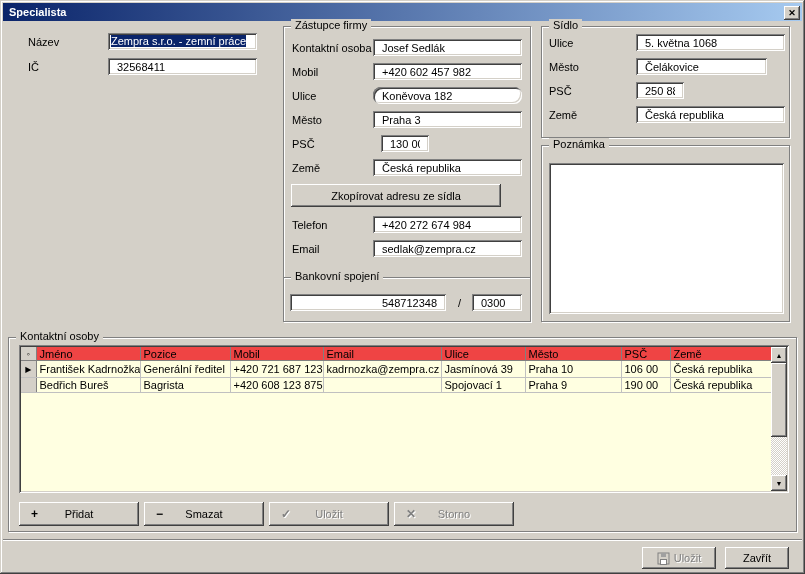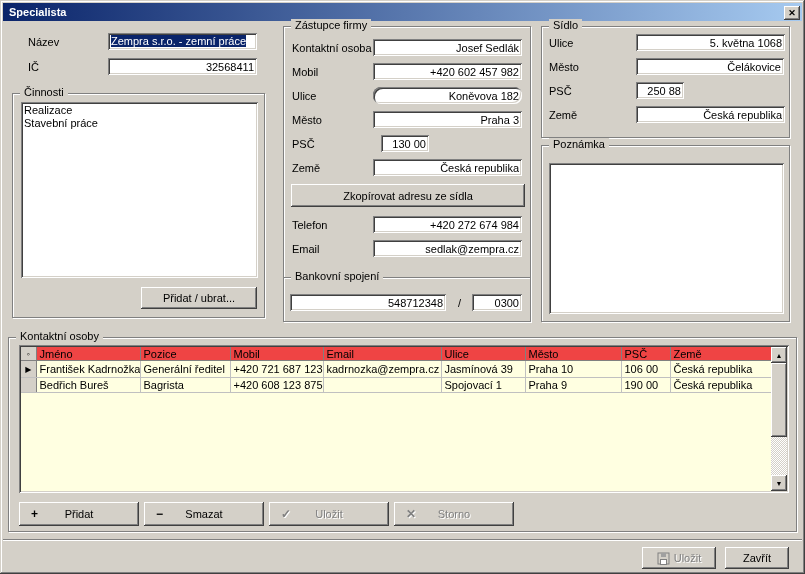--- a/index.html
+++ b/index.html
@@ -19,21 +19,21 @@
   .btn3d, button.btn3d { background:#d4d0c8; border:none;
               box-shadow: inset -1px -1px 0 #404040, inset 1px 1px 0 #ffffff,
                           inset -2px -2px 0 #808080, inset 2px 2px 0 #d4d0c8; }
   .sunken { background:#fff; border:none;
               box-shadow: inset 1px 1px 0 #808080, inset -1px -1px 0 #ffffff,
                           inset 2px 2px 0 #404040, inset -2px -2px 0 #d4d0c8; }
 
   input, button, textarea { font: inherit; color:inherit; }
   .lbl { position:absolute; white-space:nowrap; }
   .field { position:absolute; height:17px; padding:0 3px; }
-  input.field { padding:0 3px;text-align:right; }
+  input.field { padding:0 9px; }
   .ralign { text-align:right; }
 
   .group { position:absolute; border:1px solid #808080;
            box-shadow: inset 1px 1px 0 #ffffff, 1px 1px 0 #ffffff; }
   .glabel { position:absolute; top:-8px; left:7px; background:#d4d0c8; padding:0 4px; line-height:13px; }
 
   .fielddiv { line-height:13px; padding-top:2px; overflow:hidden; white-space:nowrap; }
   .sel { background:#0a246a; color:#fff; }
 
   .listbox { position:absolute; padding:2px 3px; overflow:hidden; }
@@ -78,28 +78,20 @@
   </div>
   <button class="btn3d closebtn">✕</button>
 
   <span class="lbl" style="left:28px;top:36px">Název</span>
   <div class="field sunken fielddiv" style="left:108px;top:33px;width:149px">
     <span class="sel">Zempra s.r.o. - zemní práce</span>
   </div>
   <span class="lbl" style="left:28px;top:61px">IČ</span>
   <input class="field sunken" style="left: 108px; top: 58px; width: 149px;" value="32568411">
 
-  <div class="group" style="left:12px;top:93px;width:253px;height:225px">
-    <span class="glabel">Činnosti</span>
-    <div class="listbox sunken" style="left:8px;top:8px;width:237px;height:176px">
-      <div class="item">Realizace</div>
-      <div class="item">Stavební práce</div>
-    </div>
-    <button class="btn3d pushbtn" style="left:128px;top:193px;width:116px;height:22px">Přidat / ubrat...</button>
-  </div>
 
   <div class="group" style="left:283px;top:26px;width:248px;height:252px">
     <span class="glabel">Zástupce firmy</span>
 
     <span class="lbl" style="left:8px;top:15px">Kontaktní osoba</span>
     <input class="field sunken" style="left: 89px; top: 12px; width: 149px;" value="Josef Sedlák">
 
     <span class="lbl" style="left:8px;top:39px">Mobil</span>
     <input class="field sunken" style="left: 89px; top: 36px; width: 149px;" value="+420 602 457 982">
 
@@ -108,21 +100,21 @@
 
     <span class="lbl" style="left:8px;top:87px">Město</span>
     <input class="field sunken" style="left: 89px; top: 84px; width: 149px;" value="Praha 3">
 
     <span class="lbl" style="left:8px;top:111px">PSČ</span>
     <input class="field sunken" style="left: 89px; top: 108px; width: 48px; margin-left: 8px;" value="130 00">
 
     <span class="lbl" style="left:8px;top:135px">Země</span>
     <input class="field sunken" style="left: 89px; top: 132px; width: 149px;" value="Česká republika">
 
-    <button class="btn3d pushbtn" style="left:7px;top:157px;width:234px;height:23px">Zkopírovat adresu ze sídla</button>
+    <button class="btn3d pushbtn" style="left:7px;top:157px;width:210px;height:23px">Zkopírovat adresu ze sídla</button>
 
     <span class="lbl" style="left:8px;top:192px">Telefon</span>
     <input class="field sunken" style="left: 89px; top: 189px; width: 149px;" value="+420 272 674 984">
 
     <span class="lbl" style="left:8px;top:216px">Email</span>
     <input class="field sunken" style="left: 89px; top: 213px; width: 149px;" value="sedlak@zempra.cz">
   </div>
 
   <div class="group" style="left:283px;top:277px;width:248px;height:45px">
     <span class="glabel">Bankovní spojení</span>
@@ -131,21 +123,21 @@
     <input class="field sunken" style="left: 188px; top: 16px; width: 50px;" value="0300">
   </div>
 
   <div class="group" style="left:541px;top:26px;width:249px;height:112px">
     <span class="glabel">Sídlo</span>
 
     <span class="lbl" style="left:7px;top:10px">Ulice</span>
     <input class="field sunken" style="left: 94px; top: 7px; width: 149px;" value="5. května 1068">
 
     <span class="lbl" style="left:7px;top:34px">Město</span>
-    <input class="field sunken" style="left: 94px; top: 31px; width: 148px;" value="Čelákovice">
+    <input class="field sunken" style="left: 94px; top: 31px; width: 131px;" value="Čelákovice">
 
     <span class="lbl" style="left:7px;top:58px">PSČ</span>
     <input class="field sunken" style="left: 94px; top: 55px; width: 48px;" value="250 88">
 
     <span class="lbl" style="left:7px;top:82px">Země</span>
     <input class="field sunken" style="left: 94px; top: 79px; width: 149px;" value="Česká republika">
   </div>
 
   <div class="group" style="left:541px;top:145px;width:249px;height:177px">
     <span class="glabel">Poznámka</span>

